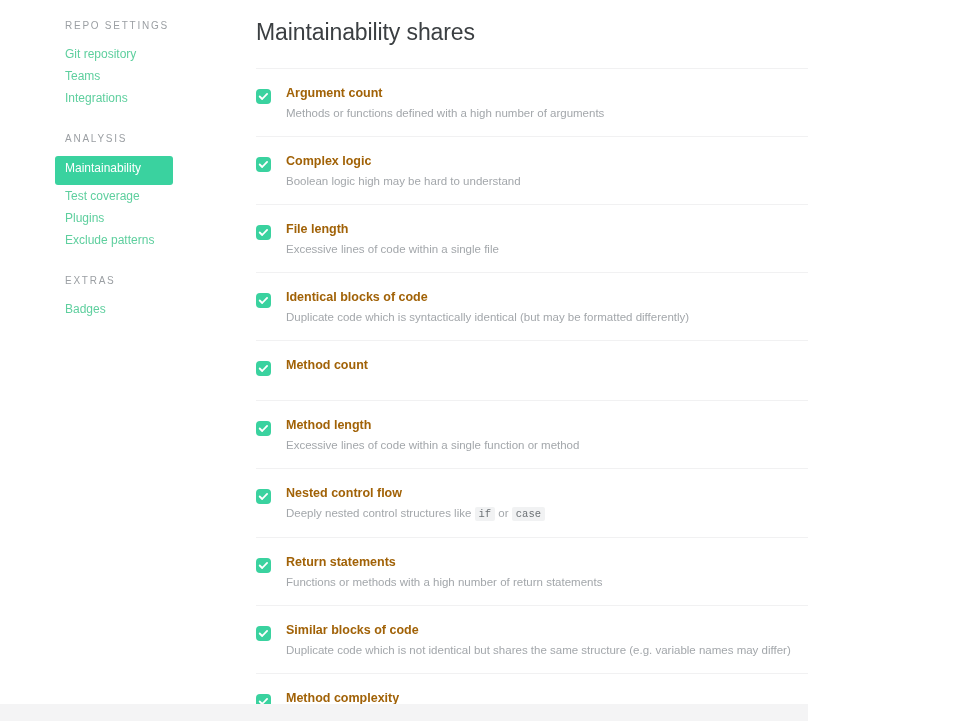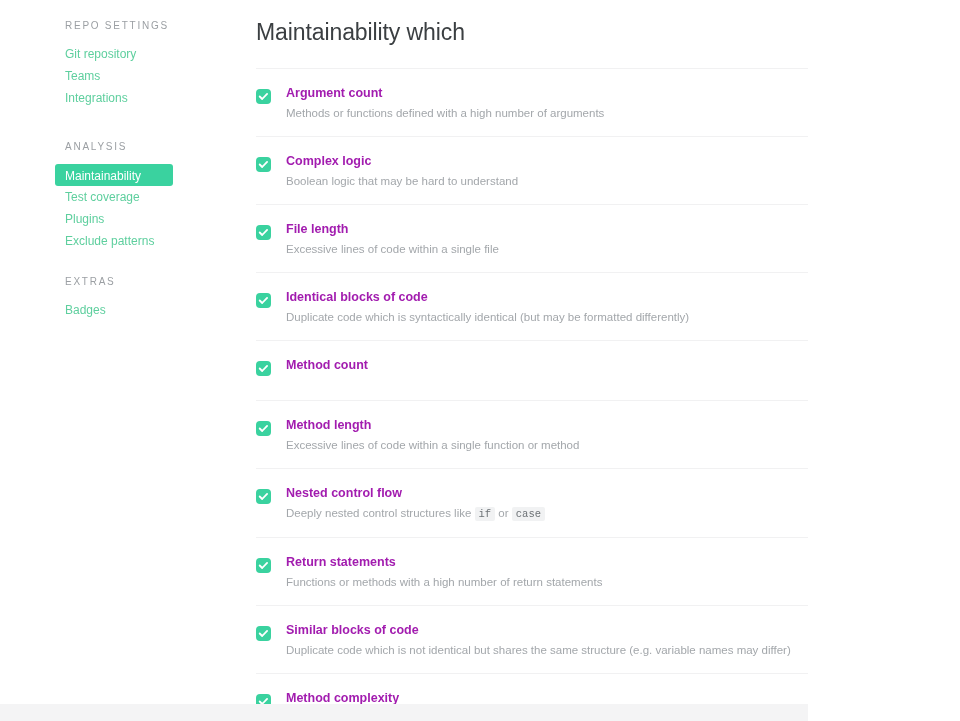--- a/index.html
+++ b/index.html
@@ -43,42 +43,42 @@
   .nav-heading {
     font-size: 10px;
     letter-spacing: 1.75px;
     color: #9b9fa3;
     text-transform: uppercase;
     font-weight: 400;
     padding-left: 65px;
     margin: 0 0 10px 0;
     line-height: 14px;
   }
-  .nav-group.analysis .nav-heading { margin-top: 31px; }
+  .nav-group.analysis .nav-heading { margin-top: 23px; }
   .nav-group.extras .nav-heading { margin-top: 23px; }
 
   .nav-item {
     display: block;
     font-size: 12px;
     line-height: 18px;
     color: #5ecf9e;
     padding: 2px 0 2px 65px;
     margin-bottom: 0px;
     text-decoration: none;
     cursor: pointer;
   }
   .nav-item.active {
     background: #3ad29f;
     color: #ffffff;
     border-radius: 3px;
     margin-left: 55px;
     padding-left: 10px;
     width: 118px;
     padding-top: 3px;
-    padding-bottom: 1px;
+    padding-bottom: 8px;
   }
 
   
   .main {
     position: absolute;
     left: 256px;
     top: 0;
     width: 558px;
     padding-top: 18px;
   }
@@ -118,21 +118,21 @@
   }
   .checkbox svg {
     position: absolute;
     left: 2px;
     top: 2px;
   }
   .check-text { flex: 1 1 auto; }
   .check-title {
     font-size: 12.5px;
     font-weight: bold;
-    color: #a21caf;
+    color: #a16207;
     line-height: 17px;
     margin: 0 0 3px 0;
   }
   .check-desc {
     font-size: 11.5px;
     color: #a3a7ab;
     line-height: 16px;
     margin: 0;
   }
   .check-desc code {
@@ -166,21 +166,21 @@
       <a class="nav-item">Exclude patterns</a>
     </div>
 
     <div class="nav-group extras">
       <div class="nav-heading">EXTRAS</div>
       <a class="nav-item">Badges</a>
     </div>
   </nav>
 
   <main class="main">
-    <h1 class="page-title">Maintainability which</h1>
+    <h1 class="page-title">Maintainability shares</h1>
 
     <div class="check-list" id="check-list">
 
     <div class="check-row">
           <div class="cb-wrap">
             <span class="checkbox">
               <svg width="11" height="11" viewBox="0 0 11 11">
                 <path d="M1.7 5.5 L4.2 8.0 L9.1 2.9" fill="none" stroke="#ffffff" stroke-width="1.8" stroke-linecap="round" stroke-linejoin="round"></path>
               </svg>
             </span>
@@ -193,21 +193,21 @@
         <div class="check-row">
           <div class="cb-wrap">
             <span class="checkbox">
               <svg width="11" height="11" viewBox="0 0 11 11">
                 <path d="M1.7 5.5 L4.2 8.0 L9.1 2.9" fill="none" stroke="#ffffff" stroke-width="1.8" stroke-linecap="round" stroke-linejoin="round"></path>
               </svg>
             </span>
           </div>
           <div class="check-text">
             <div class="check-title">Complex logic</div>
-            <div class="check-desc">Boolean logic that may be hard to understand</div>
+            <div class="check-desc">Boolean logic high may be hard to understand</div>
           </div>
         </div>
         <div class="check-row">
           <div class="cb-wrap">
             <span class="checkbox">
               <svg width="11" height="11" viewBox="0 0 11 11">
                 <path d="M1.7 5.5 L4.2 8.0 L9.1 2.9" fill="none" stroke="#ffffff" stroke-width="1.8" stroke-linecap="round" stroke-linejoin="round"></path>
               </svg>
             </span>
           </div>

